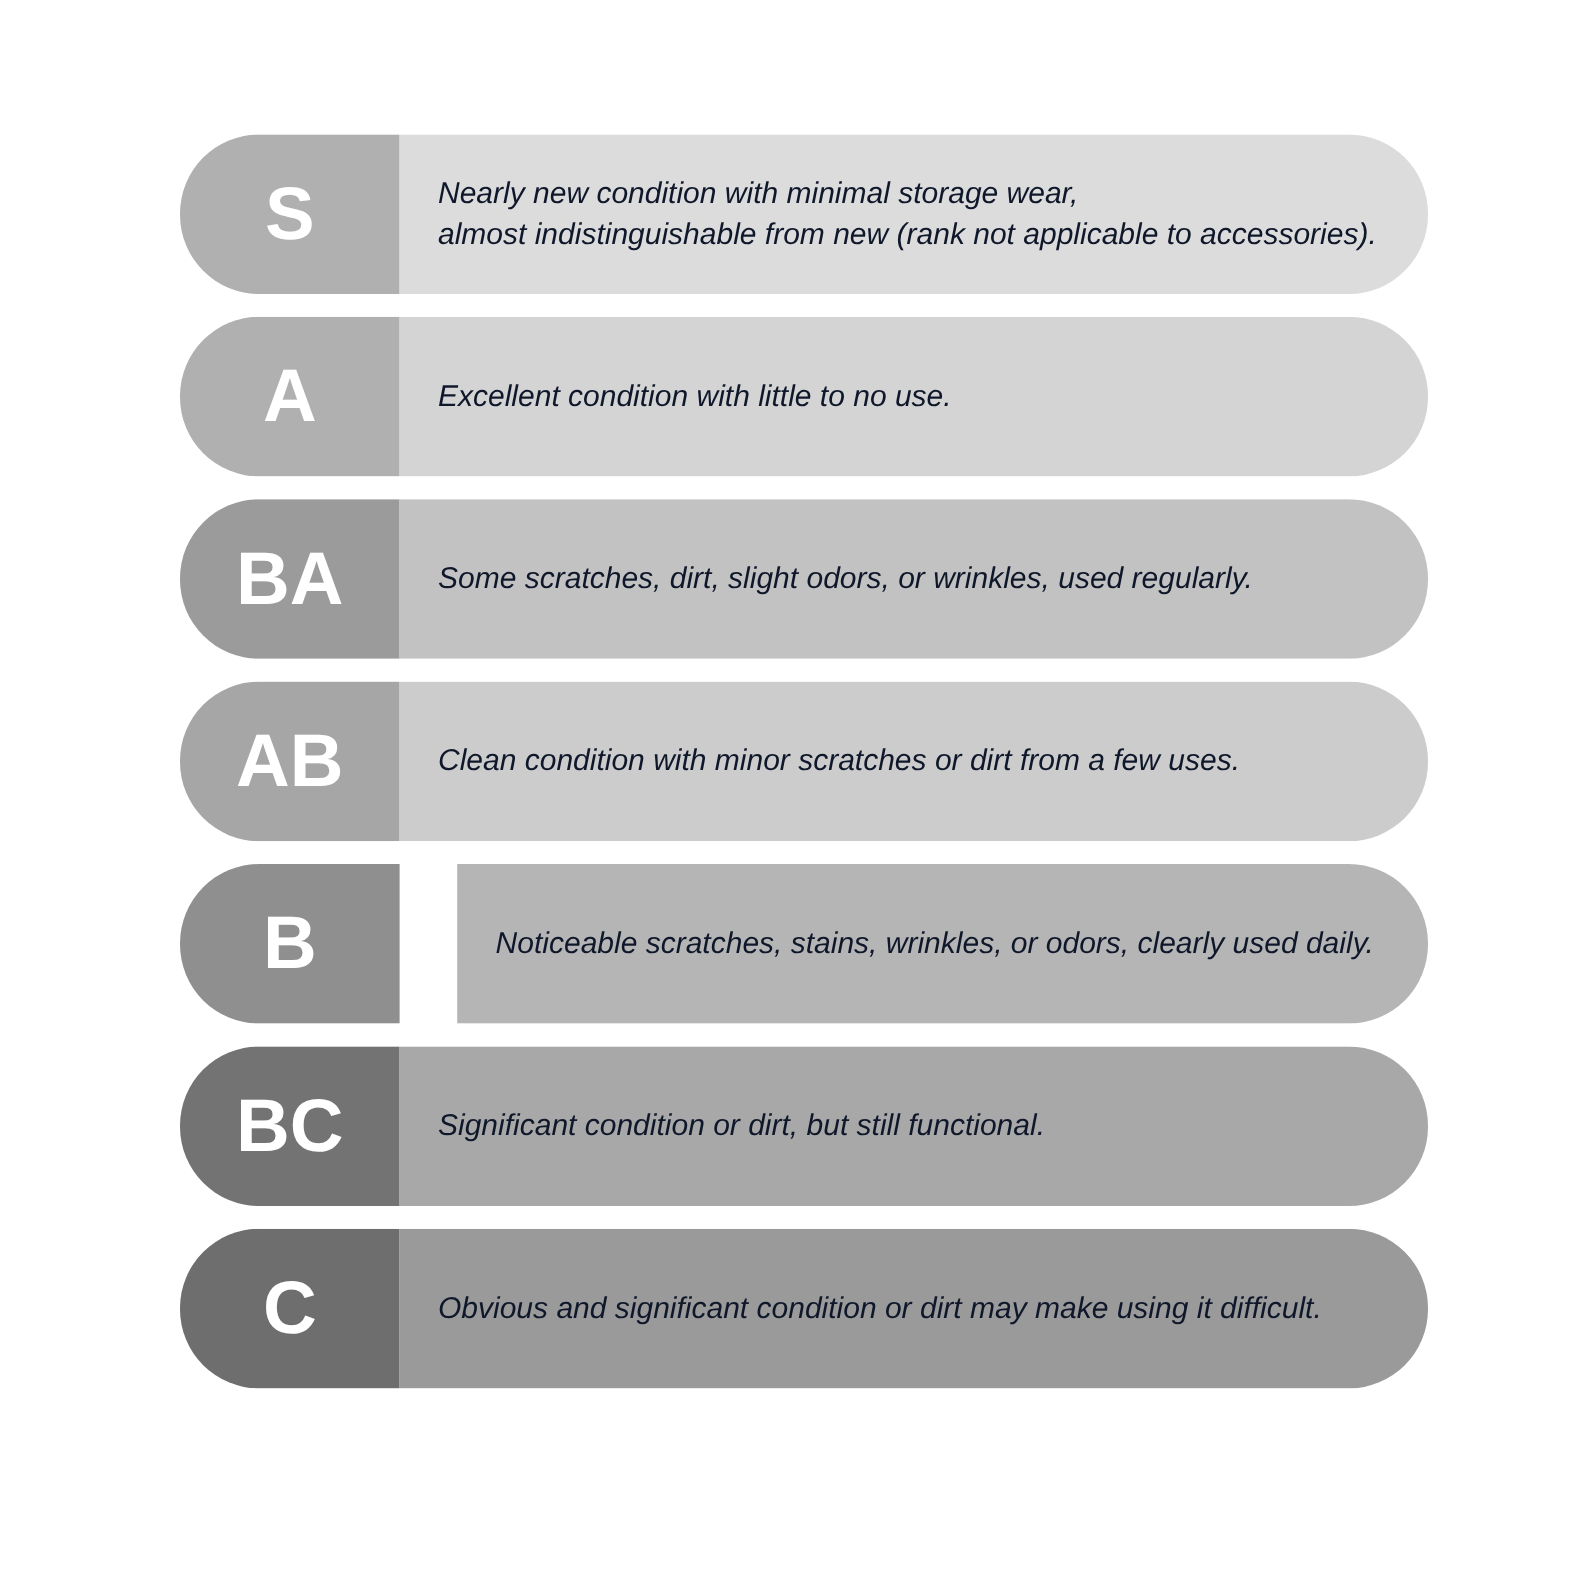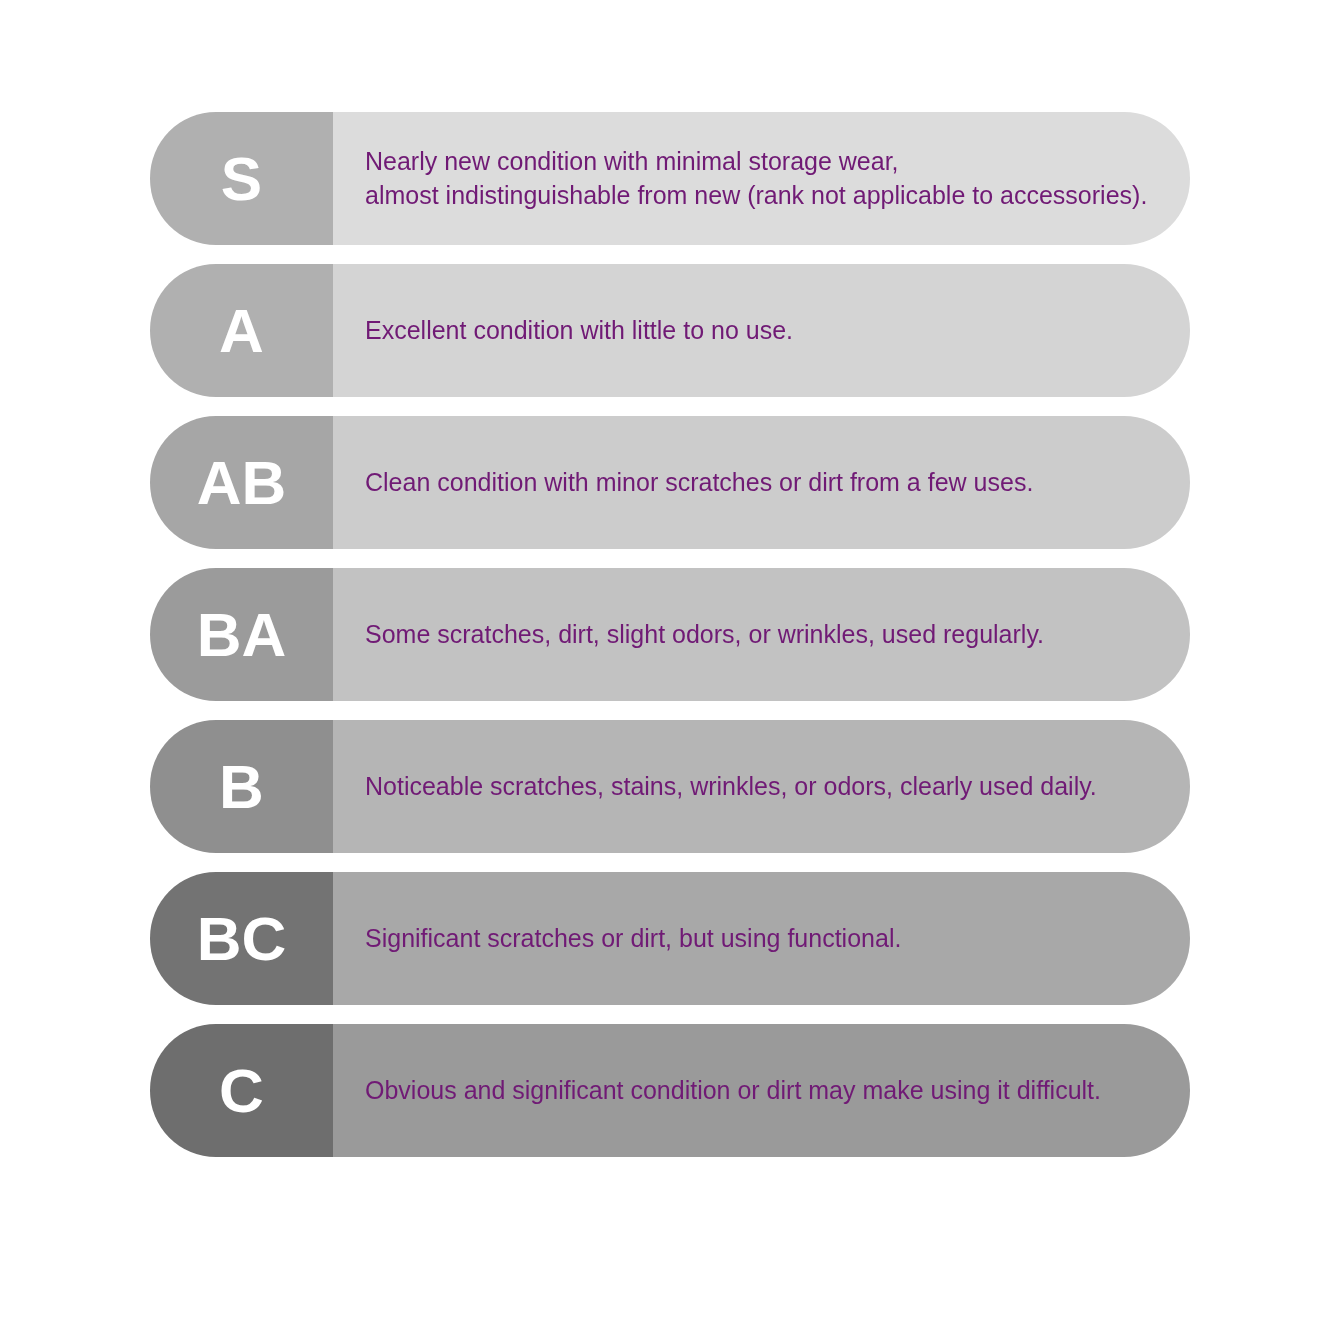--- a/index.html
+++ b/index.html
@@ -39,60 +39,61 @@
     letter-spacing: 0px;
     line-height: 1;
     user-select: none;
   }
   .grade-desc {
     flex: 1 1 auto;
     display: flex;
     align-items: center;
     padding-left: 32px;
     padding-right: 40px;
-    color: #701a75;
+    color: #0f172a;
     font-size: 25px;
     line-height: 1.35;
     white-space: pre-line;
+    font-style: italic;
   }
 </style>
 </head>
 <body>
 
 <div id="grade-chart">
 
   <div class="grade-row">
     <div class="grade-badge" style="background: rgb(176, 176, 176);">S</div>
     <div class="grade-desc" style="background: rgb(220, 220, 220);">Nearly new condition with minimal storage wear,
 almost indistinguishable from new (rank not applicable to accessories).</div>
   </div>
 
   <div class="grade-row">
     <div class="grade-badge" style="background: rgb(176, 176, 176);">A</div>
     <div class="grade-desc" style="background: rgb(212, 212, 212); text-align: center;">Excellent condition with little to no use.</div>
   </div>
 
   <div class="grade-row">
+    <div class="grade-badge" style="background: rgb(155, 155, 155);">BA</div>
+    <div class="grade-desc" style="background: rgb(194, 194, 194);">Some scratches, dirt, slight odors, or wrinkles, used regularly.</div>
+  </div>
+
+  <div class="grade-row">
     <div class="grade-badge" style="background: rgb(166, 166, 166);">AB</div>
     <div class="grade-desc" style="background: rgb(204, 204, 204);">Clean condition with minor scratches or dirt from a few uses.</div>
   </div>
 
   <div class="grade-row">
-    <div class="grade-badge" style="background: rgb(155, 155, 155);">BA</div>
-    <div class="grade-desc" style="background: rgb(194, 194, 194);">Some scratches, dirt, slight odors, or wrinkles, used regularly.</div>
-  </div>
-
-  <div class="grade-row">
     <div class="grade-badge" style="background: rgb(143, 143, 143);">B</div>
-    <div class="grade-desc" style="background: rgb(181, 181, 181);">Noticeable scratches, stains, wrinkles, or odors, clearly used daily.</div>
+    <div class="grade-desc" style="background: rgb(181, 181, 181); margin-left: 48px;">Noticeable scratches, stains, wrinkles, or odors, clearly used daily.</div>
   </div>
 
   <div class="grade-row">
     <div class="grade-badge" style="background: #737373;">BC</div>
-    <div class="grade-desc" style="background: rgb(168, 168, 168);">Significant scratches or dirt, but using functional.</div>
+    <div class="grade-desc" style="background: rgb(168, 168, 168);">Significant condition or dirt, but still functional.</div>
   </div>
 
   <div class="grade-row">
     <div class="grade-badge" style="background: rgb(110, 110, 110);">C</div>
     <div class="grade-desc" style="background: rgb(154, 154, 154);">Obvious and significant condition or dirt may make using it difficult.</div>
   </div>
 
 </div>
 
 </body></html>

